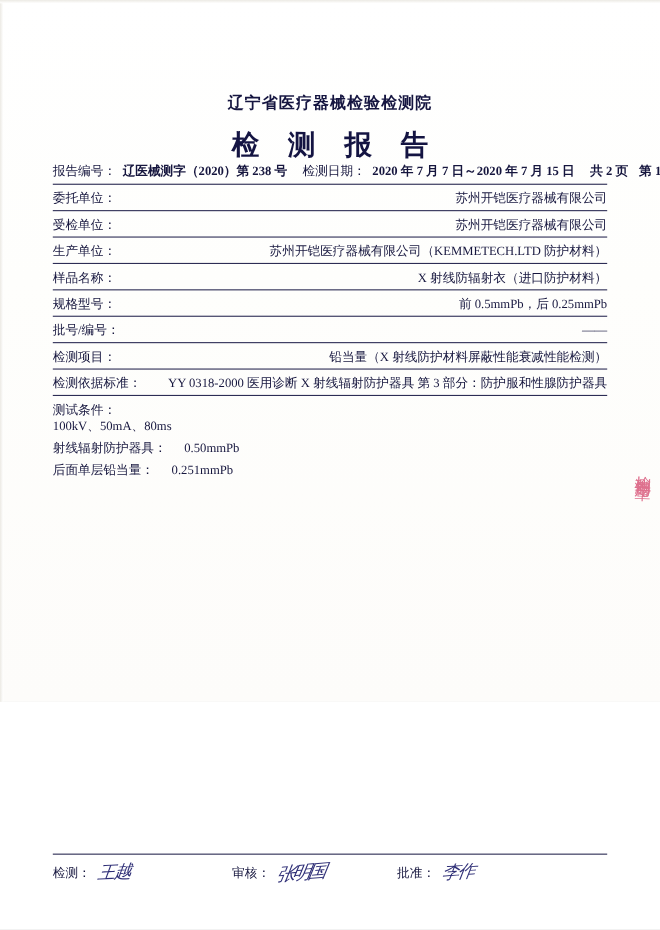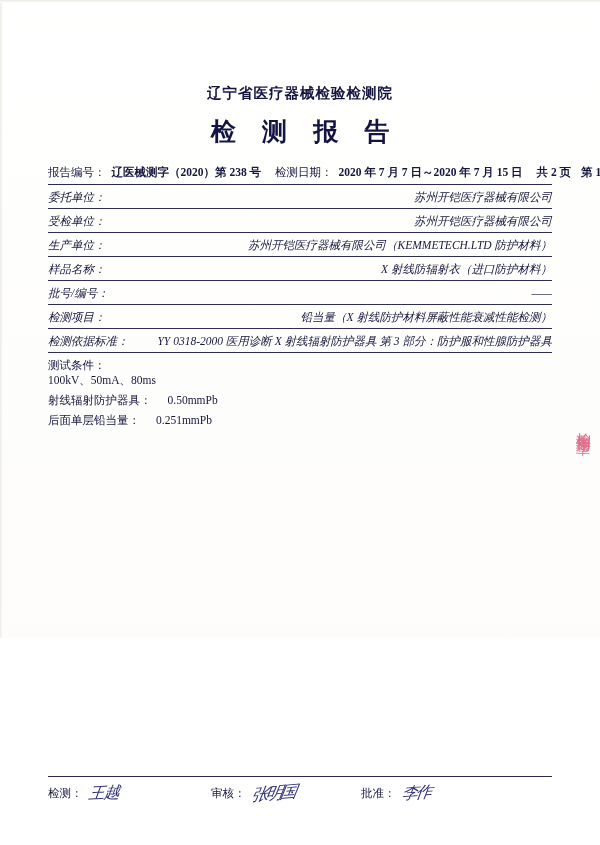--- a/index.html
+++ b/index.html
@@ -52,21 +52,20 @@
     font-weight: bold;
     letter-spacing: 10px;
     color: #141442;
     margin-top: 12px;
     padding-left: 10px;
   }
   .meta-line {
     display: flex;
     align-items: baseline;
     font-size: 11.5px;
-    margin-top: 17px;
     color: #16163e;
     white-space: nowrap;
     text-align: center;
   }
   .meta-line .seg {
     margin-right: 6px;
   }
   .meta-line .bold {
     font-weight: bold;
   }
@@ -85,21 +84,20 @@
   .field-label {
     flex: 0 0 auto;
     margin-right: 4px;
   }
   .field-value {
     flex: 1 1 auto;
     text-align: right;
   }
   .field-block {
     border-bottom: 1px solid #2d2d55;
-    font-style: italic;
   }
   .field-block.last {
     border-bottom: 1px solid #2d2d55;
   }
   .cond-row {
     display: flex;
     align-items: baseline;
     font-size: 11.5px;
     padding: 5px 0 2px 0;
     color: #16163e;
@@ -238,20 +236,26 @@
       </div>
     </div>
 
     <div class="field-block">
       <div class="field-row">
         <span class="field-label">样品名称：</span>
         <span class="field-value">X 射线防辐射衣（进口防护材料）</span>
       </div>
     </div>
 
+    <div class="field-block">
+      <div class="field-row">
+        <span class="field-label">规格型号：</span>
+        <span class="field-value">前 0.5mmPb，后 0.25mmPb</span>
+      </div>
+    </div>
 
     <div class="field-block">
       <div class="field-row">
         <span class="field-label">批号/编号：</span>
         <span class="field-value">——</span>
       </div>
     </div>
 
     <div class="field-block">
       <div class="field-row">

